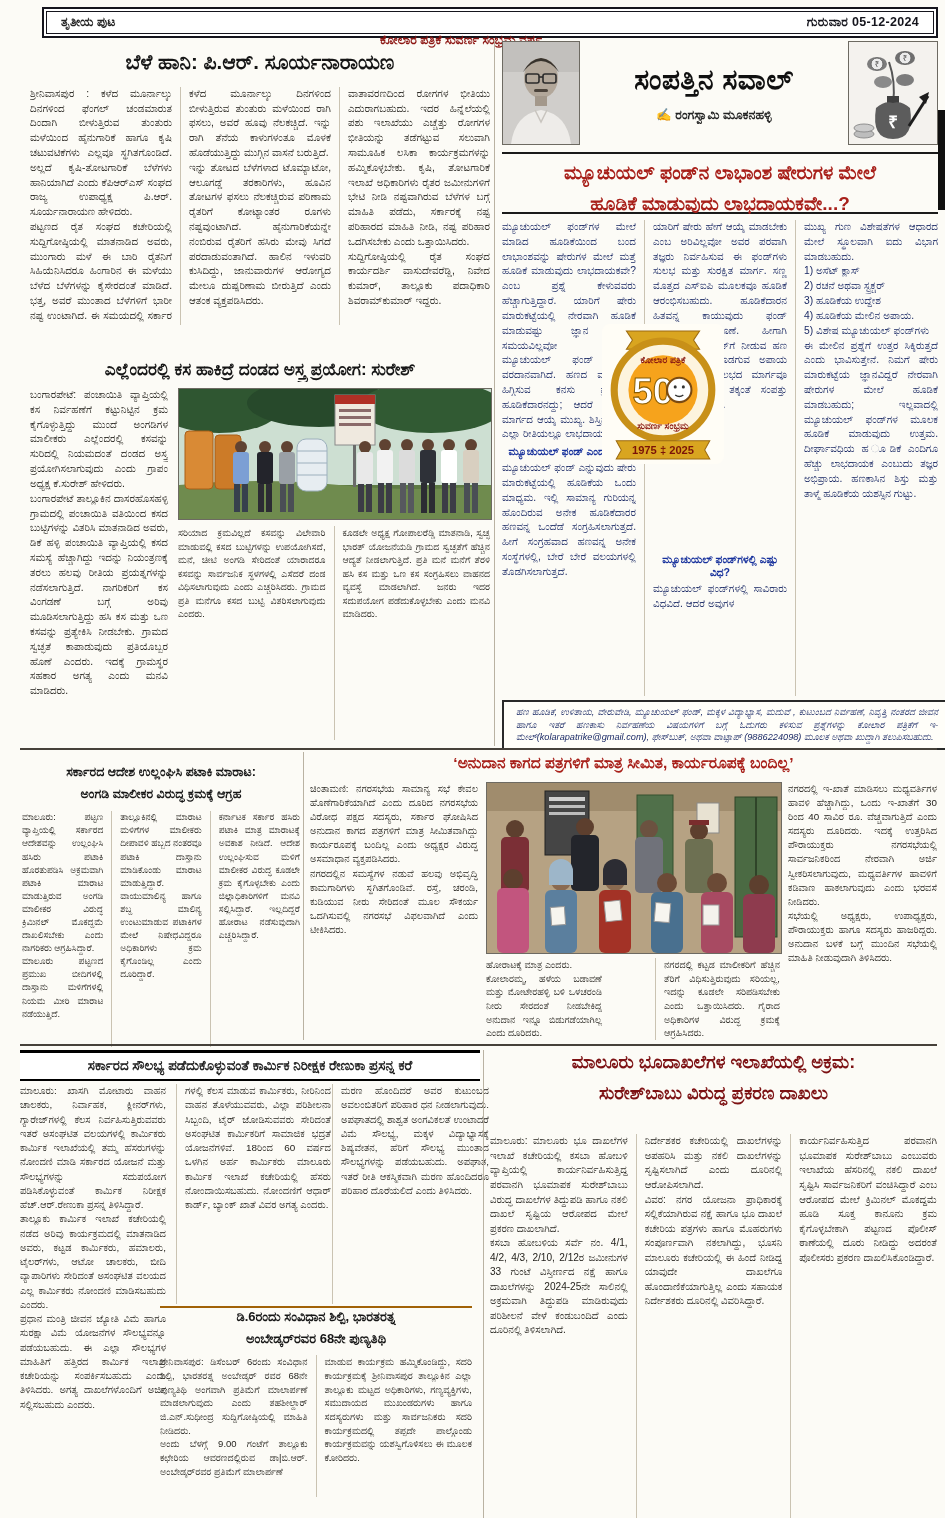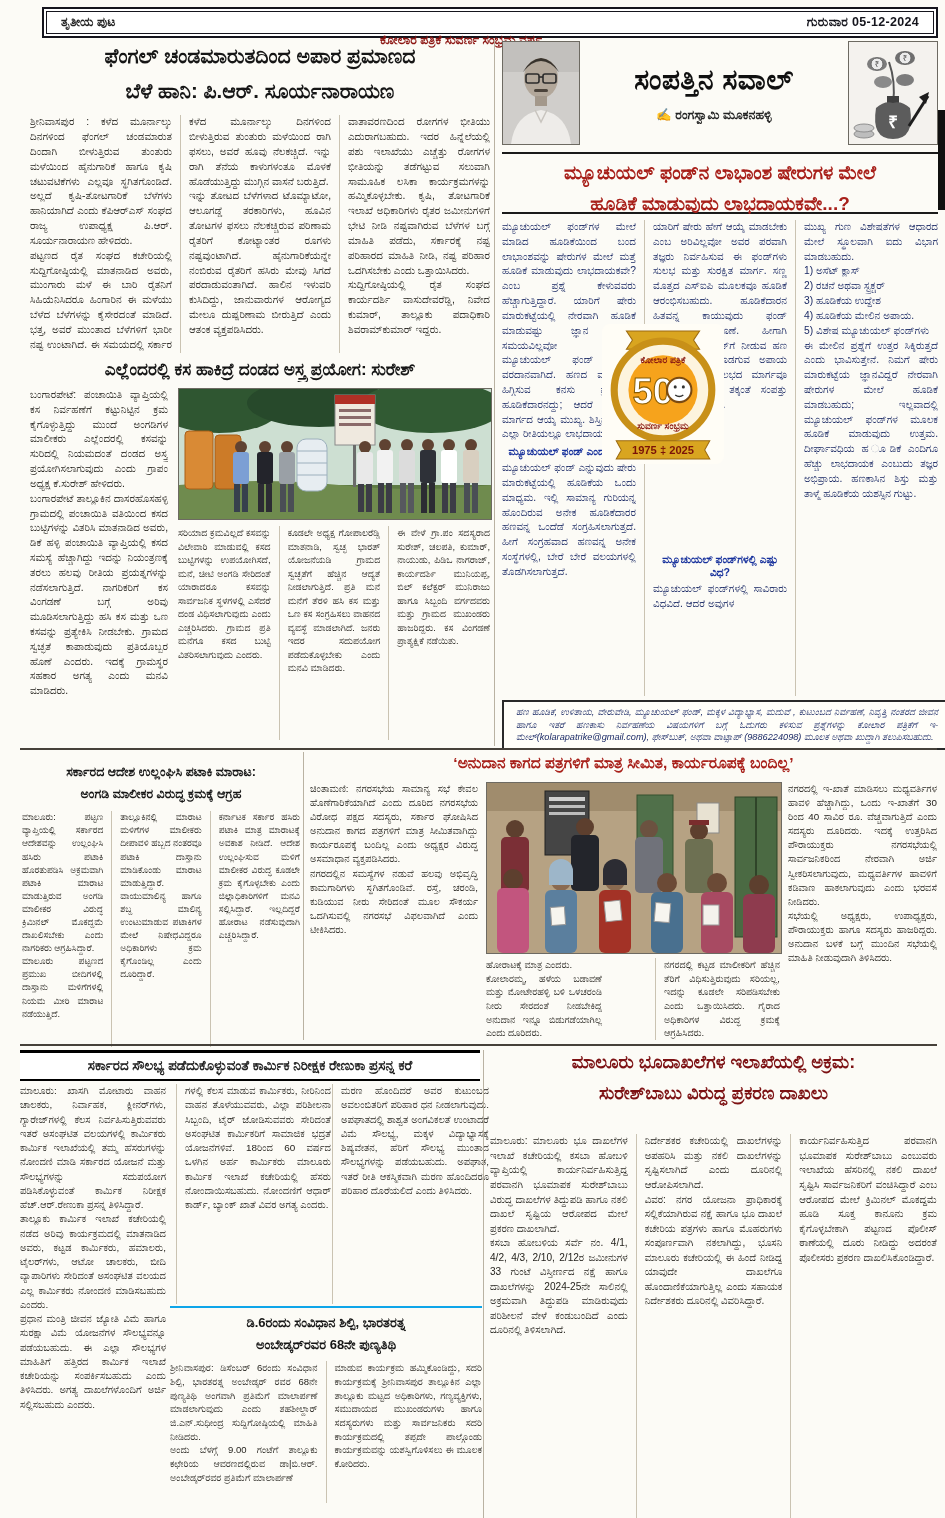--- a/index.html
+++ b/index.html
@@ -43,21 +43,20 @@
 
   <div class="abs topbar" style="left:42px;top:7px;width:892px;height:27px;">
     <div class="topbar-inner">
       <span>ತೃತೀಯ ಪುಟ</span>
       <span class="tb-center">ಕೋಲಾರ ಪತ್ರಿಕೆ ಸುವರ್ಣ ಸಂಭ್ರಮ ವರ್ಷ</span>
       <span class="tb-right">ಗುರುವಾರ 05-12-2024</span>
     </div>
   </div>
 
   <div class="abs" style="left:30px;top:42px;width:460px;height:310px;">
-    <div class="hl" style="font-size:20.5px;">ಫೆಂಗಲ್ ಚಂಡಮಾರುತದಿಂದ ಅಪಾರ ಪ್ರಮಾಣದ</div>
     <div class="hl" style="font-size:20.5px;margin-top:6px;">ಬೆಳೆ ಹಾನಿ: ಪಿ.ಆರ್. ಸೂರ್ಯನಾರಾಯಣ</div>
     <div class="cols" style="margin-top:10px;height:238px;">
       <div class="c bt">ಶ್ರೀನಿವಾಸಪುರ : ಕಳೆದ ಮೂರ್ನಾಲ್ಕು ದಿನಗಳಿಂದ ಫೆಂಗಲ್ ಚಂಡಮಾರುತ ದಿಂದಾಗಿ ಬೀಳುತ್ತಿರುವ ತುಂತುರು ಮಳೆಯಿಂದ ಹೈನುಗಾರಿಕೆ ಹಾಗೂ ಕೃಷಿ ಚಟುವಟಿಕೆಗಳು ಎಲ್ಲವೂ ಸ್ಥಗಿತಗೊಂಡಿದೆ. ಅಲ್ಲದೆ ಕೃಷಿ-ತೋಟಗಾರಿಕೆ ಬೆಳೆಗಳು ಹಾನಿಯಾಗಿದೆ ಎಂದು ಕೆಪಿಆರ್‌ಎಸ್ ಸಂಘದ ರಾಜ್ಯ ಉಪಾಧ್ಯಕ್ಷ ಪಿ.ಆರ್. ಸೂರ್ಯನಾರಾಯಣ ಹೇಳಿದರು.
 ಪಟ್ಟಣದ ರೈತ ಸಂಘದ ಕಚೇರಿಯಲ್ಲಿ ಸುದ್ದಿಗೋಷ್ಠಿಯಲ್ಲಿ ಮಾತನಾಡಿದ ಅವರು, ಮುಂಗಾರು ಮಳೆ ಈ ಬಾರಿ ರೈತನಿಗೆ ಸಿಹಿಯೆನಿಸಿದರೂ ಹಿಂಗಾರಿನ ಈ ಮಳೆಯು ಬೆಳೆದ ಬೆಳೆಗಳನ್ನು ಕೈಸೇರದಂತೆ ಮಾಡಿದೆ. ಭತ್ತ, ಅವರೆ ಮುಂತಾದ ಬೆಳೆಗಳಿಗೆ ಭಾರೀ ನಷ್ಟ ಉಂಟಾಗಿದೆ. ಈ ಸಮಯದಲ್ಲಿ ಸರ್ಕಾರ ಕೂಡಲೇ ಪರಿಹಾರ ಘೋಷಿಸಬೇಕು ಎಂದು ಆಗ್ರಹಿಸಿದರು.</div>
       <div class="c bt">ಕಳೆದ ಮೂರ್ನಾಲ್ಕು ದಿನಗಳಿಂದ ಬೀಳುತ್ತಿರುವ ತುಂತುರು ಮಳೆಯಿಂದ ರಾಗಿ ಫಸಲು, ಅವರೆ ಹೂವು ನೆಲಕಚ್ಚಿದೆ. ಇನ್ನು ರಾಗಿ ತೆನೆಯ ಕಾಳುಗಳಂತೂ ಮೊಳಕೆ ಹೊಡೆಯುತ್ತಿದ್ದು ಮುಗ್ಗಿನ ವಾಸನೆ ಬರುತ್ತಿದೆ.
 ಇನ್ನು ತೋಟದ ಬೆಳೆಗಳಾದ ಟೊಮ್ಯಾಟೋ, ಆಲೂಗಡ್ಡೆ ತರಕಾರಿಗಳು, ಹೂವಿನ ತೋಟಗಳ ಫಸಲು ನೆಲಕಚ್ಚಿರುವ ಪರಿಣಾಮ ರೈತರಿಗೆ ಕೋಟ್ಯಾಂತರ ರೂಗಳು ನಷ್ಟವುಂಟಾಗಿದೆ. ಹೈನುಗಾರಿಕೆಯನ್ನೇ ನಂಬಿರುವ ರೈತರಿಗೆ ಹಸಿರು ಮೇವು ಸಿಗದೆ ಪರದಾಡುವಂತಾಗಿದೆ. ಹಾಲಿನ ಇಳುವರಿ ಕುಸಿದಿದ್ದು, ಜಾನುವಾರುಗಳ ಆರೋಗ್ಯದ ಮೇಲೂ ದುಷ್ಪರಿಣಾಮ ಬೀರುತ್ತಿದೆ ಎಂದು ಆತಂಕ ವ್ಯಕ್ತಪಡಿಸಿದರು.</div>
       <div class="c bt">ವಾತಾವರಣದಿಂದ ರೋಗಗಳ ಭೀತಿಯು ಎದುರಾಗಬಹುದು. ಇದರ ಹಿನ್ನೆಲೆಯಲ್ಲಿ ಪಶು ಇಲಾಖೆಯು ಎಚ್ಚೆತ್ತು ರೋಗಗಳ ಭೀತಿಯನ್ನು ತಡೆಗಟ್ಟುವ ಸಲುವಾಗಿ ಸಾಮೂಹಿಕ ಲಸಿಕಾ ಕಾರ್ಯಕ್ರಮಗಳನ್ನು ಹಮ್ಮಿಕೊಳ್ಳಬೇಕು. ಕೃಷಿ, ತೋಟಗಾರಿಕೆ ಇಲಾಖೆ ಅಧಿಕಾರಿಗಳು ರೈತರ ಜಮೀನುಗಳಿಗೆ ಭೇಟಿ ನೀಡಿ ನಷ್ಟವಾಗಿರುವ ಬೆಳೆಗಳ ಬಗ್ಗೆ ಮಾಹಿತಿ ಪಡೆದು, ಸರ್ಕಾರಕ್ಕೆ ನಷ್ಟ ಪರಿಹಾರದ ಮಾಹಿತಿ ನೀಡಿ, ನಷ್ಟ ಪರಿಹಾರ ಒದಗಿಸಬೇಕು ಎಂದು ಒತ್ತಾಯಿಸಿದರು.
 ಸುದ್ದಿಗೋಷ್ಠಿಯಲ್ಲಿ ರೈತ ಸಂಘದ ಕಾರ್ಯದರ್ಶಿ ವಾಸುದೇವರೆಡ್ಡಿ, ನಿವೇದ ಕುಮಾರ್, ತಾಲ್ಲೂಕು ಪದಾಧಿಕಾರಿ ಶಿವರಾಮ್‌ಕುಮಾರ್ ಇದ್ದರು.</div>
     </div>
   </div>
@@ -234,21 +233,20 @@
               <rect x="-8" y="5" width="16" height="32" rx="3" fill="#e9e9e9"></rect>
               <rect x="-7" y="37" width="6" height="28" fill="#3c3c46"></rect>
               <rect x="1" y="37" width="6" height="28" fill="#3c3c46"></rect>
             </g>
         </g>
       </svg>
     </div>
     <div class="cols abs" style="left:148px;top:168px;width:312px;height:214px;">
       <div class="c bt" style="font-size:9.4px;">ಸರಿಯಾದ ಕ್ರಮವಿಲ್ಲದೆ ಕಸವನ್ನು ವಿಲೇವಾರಿ ಮಾಡುವಲ್ಲಿ ಕಸದ ಬುಟ್ಟಿಗಳನ್ನು ಉಪಯೋಗಿಸದೆ, ಮನೆ, ಚೀಟಿ ಅಂಗಡಿ ಸೇರಿದಂತೆ ಯಾರಾದರೂ ಕಸವನ್ನು ಸಾರ್ವಜನಿಕ ಸ್ಥಳಗಳಲ್ಲಿ ಎಸೆದರೆ ದಂಡ ವಿಧಿಸಲಾಗುವುದು ಎಂದು ಎಚ್ಚರಿಸಿದರು. ಗ್ರಾಮದ ಪ್ರತಿ ಮನೆಗೂ ಕಸದ ಬುಟ್ಟಿ ವಿತರಿಸಲಾಗುವುದು ಎಂದರು.</div>
       <div class="c bt" style="font-size:9.4px;">ಕೂಡಲೇ ಅಧ್ಯಕ್ಷ ಗೋಪಾಲರೆಡ್ಡಿ ಮಾತನಾಡಿ, ಸ್ವಚ್ಛ ಭಾರತ್ ಯೋಜನೆಯಡಿ ಗ್ರಾಮದ ಸ್ವಚ್ಛತೆಗೆ ಹೆಚ್ಚಿನ ಆದ್ಯತೆ ನೀಡಲಾಗುತ್ತಿದೆ. ಪ್ರತಿ ಮನೆ ಮನೆಗೆ ತೆರಳಿ ಹಸಿ ಕಸ ಮತ್ತು ಒಣ ಕಸ ಸಂಗ್ರಹಿಸಲು ವಾಹನದ ವ್ಯವಸ್ಥೆ ಮಾಡಲಾಗಿದೆ. ಜನರು ಇದರ ಸದುಪಯೋಗ ಪಡೆದುಕೊಳ್ಳಬೇಕು ಎಂದು ಮನವಿ ಮಾಡಿದರು.</div>
-      <div class="c bt" style="font-size:9.4px;">ಈ ವೇಳೆ ಗ್ರಾ.ಪಂ ಸದಸ್ಯರಾದ ಸುರೇಶ್, ಚಲಪತಿ, ಕುಮಾರ್, ನಾಯುಡು, ಪಿಡಿಒ ನಾಗರಾಜ್, ಕಾರ್ಯದರ್ಶಿ ಮುನಿಯಪ್ಪ, ಬಿಲ್ ಕಲೆಕ್ಟರ್ ಮುನಿರಾಜು ಹಾಗೂ ಸಿಬ್ಬಂದಿ ವರ್ಗದವರು ಮತ್ತು ಗ್ರಾಮದ ಮುಖಂಡರು ಹಾಜರಿದ್ದರು. ಕಸ ವಿಂಗಡಣೆ ಪ್ರಾತ್ಯಕ್ಷಿಕೆ ನಡೆಯಿತು.</div>
     </div>
   </div>
 
   <div class="abs rule" style="left:20px;top:748px;width:917px;height:2px;"></div>
 
   <div class="abs" style="left:22px;top:764px;width:278px;height:278px;">
     <div class="hl" style="font-size:12.6px;">ಸರ್ಕಾರದ ಆದೇಶ ಉಲ್ಲಂಘಿಸಿ ಪಟಾಕಿ ಮಾರಾಟ:</div>
     <div class="hl" style="font-size:12.6px;margin-top:4px;">ಅಂಗಡಿ ಮಾಲೀಕರ ವಿರುದ್ಧ ಕ್ರಮಕ್ಕೆ ಆಗ್ರಹ</div>
     <div class="cols" style="margin-top:8px;height:236px;">
       <div class="c bt" style="font-size:9.1px;">ಮಾಲೂರು: ಪಟ್ಟಣ ವ್ಯಾಪ್ತಿಯಲ್ಲಿ ಸರ್ಕಾರದ ಆದೇಶವನ್ನು ಉಲ್ಲಂಘಿಸಿ ಹಸಿರು ಪಟಾಕಿ ಹೊರತುಪಡಿಸಿ ಅಕ್ರಮವಾಗಿ ಪಟಾಕಿ ಮಾರಾಟ ಮಾಡುತ್ತಿರುವ ಅಂಗಡಿ ಮಾಲೀಕರ ವಿರುದ್ಧ ಕ್ರಿಮಿನಲ್ ಮೊಕದ್ದಮೆ ದಾಖಲಿಸಬೇಕು ಎಂದು ನಾಗರಿಕರು ಆಗ್ರಹಿಸಿದ್ದಾರೆ.
@@ -344,21 +342,21 @@
 
   <div class="abs" style="left:20px;top:1050px;width:460px;height:468px;">
     <div class="bar-hl" style="height:26px;">ಸರ್ಕಾರದ ಸೌಲಭ್ಯ ಪಡೆದುಕೊಳ್ಳುವಂತೆ ಕಾರ್ಮಿಕ ನಿರೀಕ್ಷಕ ರೇಣುಕಾ ಪ್ರಸನ್ನ ಕರೆ</div>
     <div class="abs bt" style="left:0;top:34px;width:146px;height:434px;font-size:9.9px;">ಮಾಲೂರು: ಖಾಸಗಿ ಮೋಟಾರು ವಾಹನ ಚಾಲಕರು, ನಿರ್ವಾಹಕ, ಕ್ಲೀನರ್‌ಗಳು, ಗ್ಯಾರೇಜ್‌ಗಳಲ್ಲಿ ಕೆಲಸ ನಿರ್ವಹಿಸುತ್ತಿರುವವರು ಇತರೆ ಅಸಂಘಟಿತ ವಲಯಗಳಲ್ಲಿ ಕಾರ್ಮಿಕರು ಕಾರ್ಮಿಕ ಇಲಾಖೆಯಲ್ಲಿ ತಮ್ಮ ಹೆಸರುಗಳನ್ನು ನೋಂದಣಿ ಮಾಡಿ ಸರ್ಕಾರದ ಯೋಜನೆ ಮತ್ತು ಸೌಲಭ್ಯಗಳನ್ನು ಸದುಪಯೋಗ ಪಡಿಸಿಕೊಳ್ಳುವಂತೆ ಕಾರ್ಮಿಕ ನಿರೀಕ್ಷಕ ಹೆಚ್.ಆರ್.ರೇಣುಕಾ ಪ್ರಸನ್ನ ತಿಳಿಸಿದ್ದಾರೆ.
 ತಾಲ್ಲೂಕು ಕಾರ್ಮಿಕ ಇಲಾಖೆ ಕಚೇರಿಯಲ್ಲಿ ನಡೆದ ಅರಿವು ಕಾರ್ಯಕ್ರಮದಲ್ಲಿ ಮಾತನಾಡಿದ ಅವರು, ಕಟ್ಟಡ ಕಾರ್ಮಿಕರು, ಹಮಾಲರು, ಟೈಲರ್‌ಗಳು, ಆಟೋ ಚಾಲಕರು, ಬೀದಿ ವ್ಯಾಪಾರಿಗಳು ಸೇರಿದಂತೆ ಅಸಂಘಟಿತ ವಲಯದ ಎಲ್ಲ ಕಾರ್ಮಿಕರು ನೋಂದಣಿ ಮಾಡಿಸಬಹುದು ಎಂದರು.
 ಪ್ರಧಾನ ಮಂತ್ರಿ ಜೀವನ ಜ್ಯೋತಿ ವಿಮೆ ಹಾಗೂ ಸುರಕ್ಷಾ ವಿಮೆ ಯೋಜನೆಗಳ ಸೌಲಭ್ಯವನ್ನೂ ಪಡೆಯಬಹುದು. ಈ ಎಲ್ಲಾ ಸೌಲಭ್ಯಗಳ ಮಾಹಿತಿಗೆ ಹತ್ತಿರದ ಕಾರ್ಮಿಕ ಇಲಾಖೆ ಕಚೇರಿಯನ್ನು ಸಂಪರ್ಕಿಸಬಹುದು ಎಂದು ತಿಳಿಸಿದರು. ಅಗತ್ಯ ದಾಖಲೆಗಳೊಂದಿಗೆ ಅರ್ಜಿ ಸಲ್ಲಿಸಬಹುದು ಎಂದರು.</div>
     <div class="abs bt" style="left:156px;top:34px;width:146px;height:220px;font-size:9.9px;border-left:1px solid #cac3b2;padding-left:8px;">ಗಳಲ್ಲಿ ಕೆಲಸ ಮಾಡುವ ಕಾರ್ಮಿಕರು, ನೀರಿನಿಂದ ವಾಹನ ತೊಳೆಯುವವರು, ವಿಲ್ಲಾ ಪರಿಶೀಲನಾ ಸಿಬ್ಬಂದಿ, ಟೈರ್ ಜೋಡಿಸುವವರು ಸೇರಿದಂತೆ ಅಸಂಘಟಿತ ಕಾರ್ಮಿಕರಿಗೆ ಸಾಮಾಜಿಕ ಭದ್ರತೆ ಯೋಜನೆಗಳಿವೆ. 18ರಿಂದ 60 ವರ್ಷದ ಒಳಗಿನ ಅರ್ಹ ಕಾರ್ಮಿಕರು ಮಾಲೂರು ಕಾರ್ಮಿಕ ಇಲಾಖೆ ಕಚೇರಿಯಲ್ಲಿ ಹೆಸರು ನೋಂದಾಯಿಸಬಹುದು. ನೋಂದಣಿಗೆ ಆಧಾರ್ ಕಾರ್ಡ್, ಬ್ಯಾಂಕ್ ಖಾತೆ ವಿವರ ಅಗತ್ಯ ಎಂದರು.</div>
     <div class="abs bt" style="left:312px;top:34px;width:148px;height:220px;font-size:9.9px;border-left:1px solid #cac3b2;padding-left:8px;">ಮರಣ ಹೊಂದಿದರೆ ಅವರ ಕುಟುಂಬದ ಅವಲಂಬಿತರಿಗೆ ಪರಿಹಾರ ಧನ ನೀಡಲಾಗುವುದು. ಅಪಘಾತದಲ್ಲಿ ಶಾಶ್ವತ ಅಂಗವಿಕಲತೆ ಉಂಟಾದರೆ ವಿಮೆ ಸೌಲಭ್ಯ, ಮಕ್ಕಳ ವಿದ್ಯಾಭ್ಯಾಸಕ್ಕೆ ಶಿಷ್ಯವೇತನ, ಹೆರಿಗೆ ಸೌಲಭ್ಯ ಮುಂತಾದ ಸೌಲಭ್ಯಗಳನ್ನು ಪಡೆಯಬಹುದು. ಅಪಘಾತ, ಇತರೆ ರೀತಿ ಆಕಸ್ಮಿಕವಾಗಿ ಮರಣ ಹೊಂದಿದರೂ ಪರಿಹಾರ ದೊರೆಯಲಿದೆ ಎಂದು ತಿಳಿಸಿದರು.</div>
   </div>
 
-  <div class="abs" style="left:170px;top:1306px;width:312px;height:212px;border-top:2px solid #0ea5e9;padding-top:6px;box-sizing:border-box;">
+  <div class="abs" style="left:160px;top:1306px;width:312px;height:212px;border-top:2px solid #a16207;box-sizing:border-box;">
     <div class="hl" style="font-size:13px;">ಡಿ.6ರಂದು ಸಂವಿಧಾನ ಶಿಲ್ಪಿ, ಭಾರತರತ್ನ</div>
     <div class="hl" style="font-size:13px;margin-top:4px;">ಅಂಬೇಡ್ಕರ್‌ರವರ 68ನೇ ಪುಣ್ಯತಿಥಿ</div>
     <div class="cols" style="margin-top:7px;height:142px;">
       <div class="c bt" style="font-size:9.5px;">ಶ್ರೀನಿವಾಸಪುರ: ಡಿಸೆಂಬರ್ 6ರಂದು ಸಂವಿಧಾನ ಶಿಲ್ಪಿ, ಭಾರತರತ್ನ ಅಂಬೇಡ್ಕರ್ ರವರ 68ನೇ ಪುಣ್ಯತಿಥಿ ಅಂಗವಾಗಿ ಪ್ರತಿಮೆಗೆ ಮಾಲಾರ್ಪಣೆ ಮಾಡಲಾಗುವುದು ಎಂದು ತಹಶೀಲ್ದಾರ್ ಜಿ.ಎನ್.ಸುಧೀಂದ್ರ ಸುದ್ದಿಗೋಷ್ಠಿಯಲ್ಲಿ ಮಾಹಿತಿ ನೀಡಿದರು.
 ಅಂದು ಬೆಳಗ್ಗೆ 9.00 ಗಂಟೆಗೆ ತಾಲ್ಲೂಕು ಕಛೇರಿಯ ಆವರಣದಲ್ಲಿರುವ ಡಾ|ಬಿ.ಆರ್. ಅಂಬೇಡ್ಕರ್‌ರವರ ಪ್ರತಿಮೆಗೆ ಮಾಲಾರ್ಪಣೆ</div>
       <div class="c bt" style="font-size:9.5px;">ಮಾಡುವ ಕಾರ್ಯಕ್ರಮ ಹಮ್ಮಿಕೊಂಡಿದ್ದು, ಸದರಿ ಕಾರ್ಯಕ್ರಮಕ್ಕೆ ಶ್ರೀನಿವಾಸಪುರ ತಾಲ್ಲೂಕಿನ ಎಲ್ಲಾ ತಾಲ್ಲೂಕು ಮಟ್ಟದ ಅಧಿಕಾರಿಗಳು, ಗಣ್ಯವ್ಯಕ್ತಿಗಳು, ಸಮುದಾಯದ ಮುಖಂಡರುಗಳು ಹಾಗೂ ಸದಸ್ಯರುಗಳು ಮತ್ತು ಸಾರ್ವಜನಿಕರು ಸದರಿ ಕಾರ್ಯಕ್ರಮದಲ್ಲಿ ತಪ್ಪದೇ ಪಾಲ್ಗೊಂಡು ಕಾರ್ಯಕ್ರಮವನ್ನು ಯಶಸ್ವಿಗೊಳಿಸಲು ಈ ಮೂಲಕ ಕೋರಿದರು.</div>
     </div>
   </div>
 
   <div class="abs vrule" style="left:483px;top:1050px;width:1px;height:468px;"></div>

